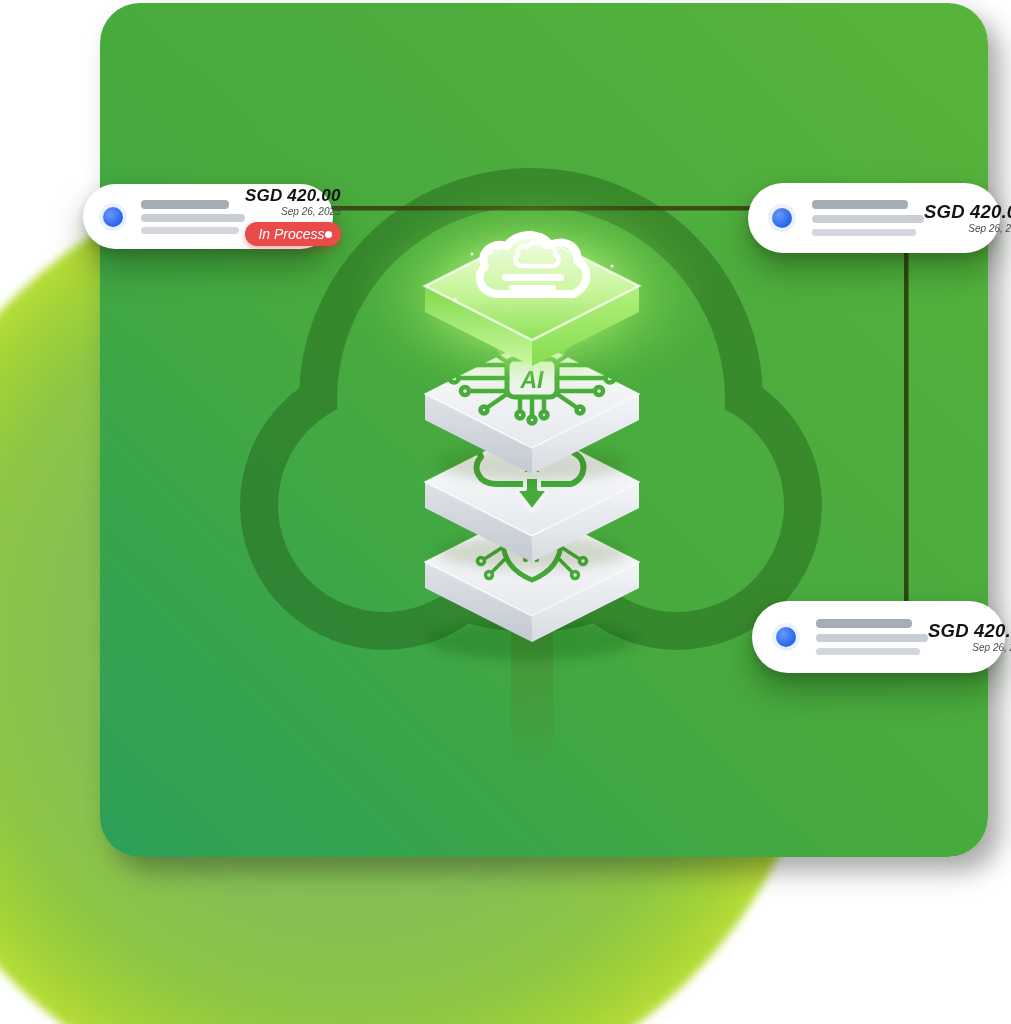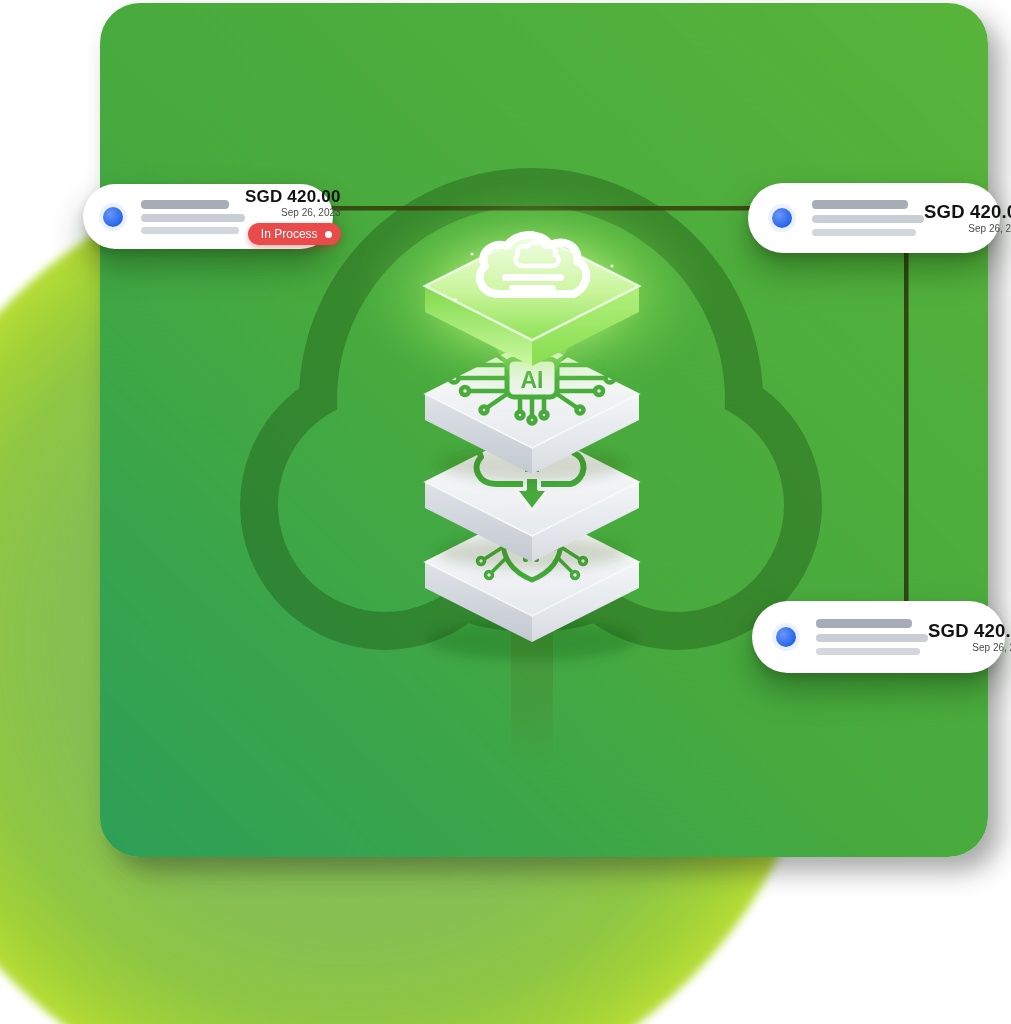--- a/index.html
+++ b/index.html
@@ -1,17 +1,17 @@
 <!DOCTYPE html>
 <html><head>
 <meta charset="utf-8">
 <style>
   html,body{margin:0;padding:0;background:#ffffff;}
   body{width:1011px;height:1024px;overflow:hidden;font-family:"Liberation Sans",sans-serif;-webkit-font-smoothing:antialiased;}
-  .stage{position:relative;width:1011px;height:764px;}
+  .stage{position:relative;width:1011px;height:764px;font-style:italic;}
 
   
   .glow-ring{
     position:absolute;left:-130px;top:160px;width:960px;height:960px;border-radius:50%;
     background:radial-gradient(circle,
       rgba(110,175,60,0.85) 0%,
       rgba(118,183,58,0.88) 42%,
       rgba(132,194,52,0.92) 56%,
       rgba(158,208,46,0.95) 65%,
       rgba(180,220,42,0.95) 71%,
@@ -53,22 +53,22 @@
   .r3{width:104px;height:7px;background:#d3d7dd;}
   .card-tl .redacted{gap:5px;margin-left:18px;}
   .card-tl .r1{width:88px;}
   .card-tl .r2{width:104px;}
   .card-tl .r3{width:98px;}
   .right-block{margin-left:auto;display:flex;flex-direction:column;align-items:flex-end;gap:2px;}
   .amount{font-size:17px;font-weight:700;color:#131313;letter-spacing:0.2px;line-height:1.05;white-space:nowrap;}
   .card-tr .amount,.card-br .amount{font-size:18.5px;}
   .date{font-size:10px;color:#4b4b4b;line-height:1.1;white-space:nowrap;}
   .badge{
-    display:inline-flex;align-items:center;gap:7px;background:#e94b4b;color:#ffffff;
-    font-size:12px;line-height:1;padding:5px 9px 5px 13px;border-radius:13px;margin-top:3px;
+    display:inline-flex;align-items:center;gap:0;background:#e94b4b;color:#ffffff;
+    font-size:14px;line-height:1;padding:5px 9px 5px 13px;border-radius:13px;margin-top:3px;
     box-shadow:0 3px 6px rgba(190,40,40,0.35);white-space:nowrap;
   }
   .badge-dot{width:7px;height:7px;border-radius:50%;background:#ffffff;}
 </style>
 </head>
 <body>
 
 <div class="stage">
 
   <div class="glow-ring"></div>

